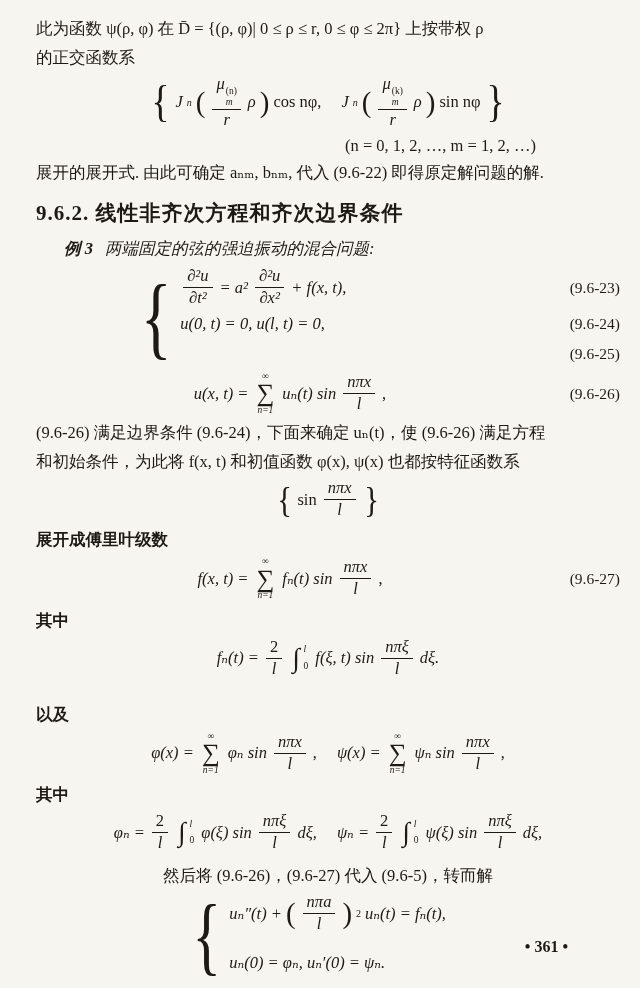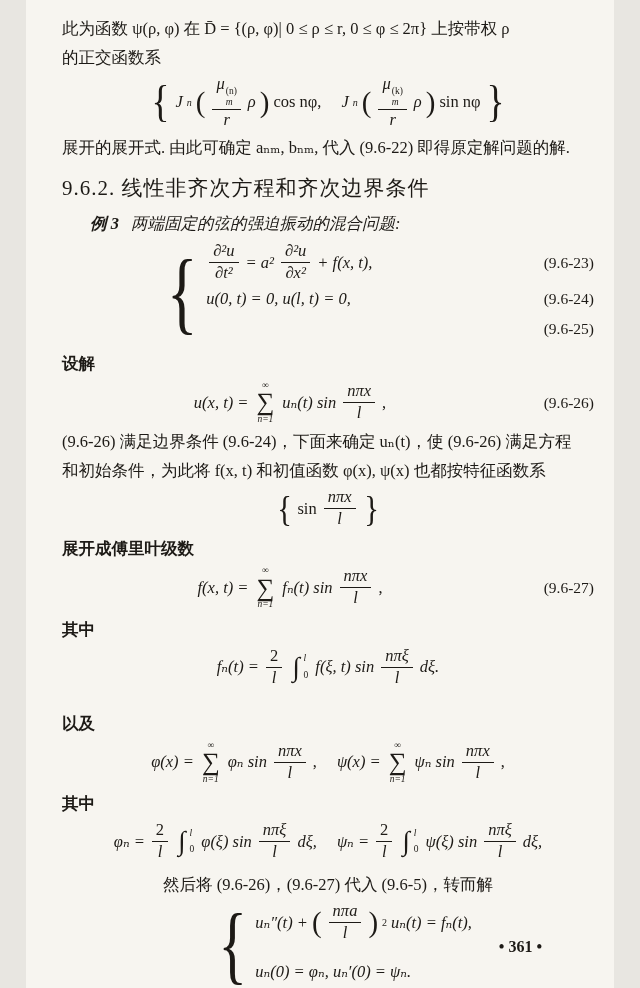--- a/index.html
+++ b/index.html
@@ -1,25 +1,25 @@
 <!DOCTYPE html>
 <html><head>
 <meta charset="utf-8">
 <style>
   html,body{margin:0;padding:0;background:#e8e6e1;}
   .page{
-    position:relative;width:588px;height:988px;margin:0 auto;
+    position:relative;width:640px;height:988px;margin:0 auto;
     background:#f7f5f0;color:#1d1a16;overflow:hidden;box-sizing:border-box;
     padding:14px 20px 0 36px;
     font-family:"Liberation Serif","DejaVu Serif",serif;
     font-size:16.5px;
   }
   .tline{margin:0;line-height:29px;}
   .lbl{font-weight:bold;margin:6px 0 0;line-height:28px;}
-  .heading{font-size:21px;font-weight:normal;margin:9px 0 4px;line-height:34px;letter-spacing:1px;}
+  .heading{font-size:21px;font-weight:bold;margin:9px 0 4px;line-height:34px;letter-spacing:1px;}
   .exline{margin:2px 0 0 28px;line-height:30px;font-style:italic;}
   .exlabel{font-weight:bold;margin-right:12px;}
   .it{font-style:italic;}
   sub{font-size:10px;}
   sup{font-size:10px;}
   .eqrow{display:flex;align-items:center;margin:3px 0;}
   .eqbody{flex:1;display:flex;justify-content:center;align-items:center;gap:4px;}
   .eqno{width:76px;text-align:right;font-size:15.5px;white-space:nowrap;}
   .frac{display:inline-block;vertical-align:middle;text-align:center;margin:0 3px;}
   .fn{display:block;border-bottom:1.4px solid currentColor;padding:0 4px 1px;line-height:1.15;}
@@ -83,20 +83,21 @@
               <span class="it">m</span>
             </span></span>
         <span class="fd it">r</span>
       </span>
       <span class="it">ρ</span>
       <span class="bp">)</span>
       <span>sin nφ</span>
       <span class="bc h48">}</span>
     </div>
   </div>
+  <p class="range">(n = 0, 1, 2, …,  m = 1, 2, …)</p>
 
   <p class="tline">展开的展开式. 由此可确定 aₙₘ, bₙₘ, 代入 (9.6-22) 即得原定解问题的解.</p>
 
   <h2 class="heading">9.6.2. 线性非齐次方程和齐次边界条件</h2>
 
   <p class="exline"><span class="exlabel">例 3</span><span>两端固定的弦的强迫振动的混合问题:</span></p>
 
   <div class="syswrap">
     <div class="sysindent3"></div>
     <span class="bc brace3">{</span>
@@ -122,21 +123,20 @@
         <div class="fill"></div>
         <span class="eqno">(9.6-24)</span>
       </div>
       <div class="sysline">
         <div class="fill"></div>
         <span class="eqno">(9.6-25)</span>
       </div>
     </div>
   </div>
 
-  <p class="lbl">设解</p>
 
   <div class="eqrow">
     <div class="eqbody">
       <span class="it">u(x, t) =</span>
       <span class="sum">
           <span class="t">∞</span>
           <span class="sg">∑</span>
           <span class="b2 it">n=1</span>
         </span>
       <span class="it">uₙ(t) sin</span>

